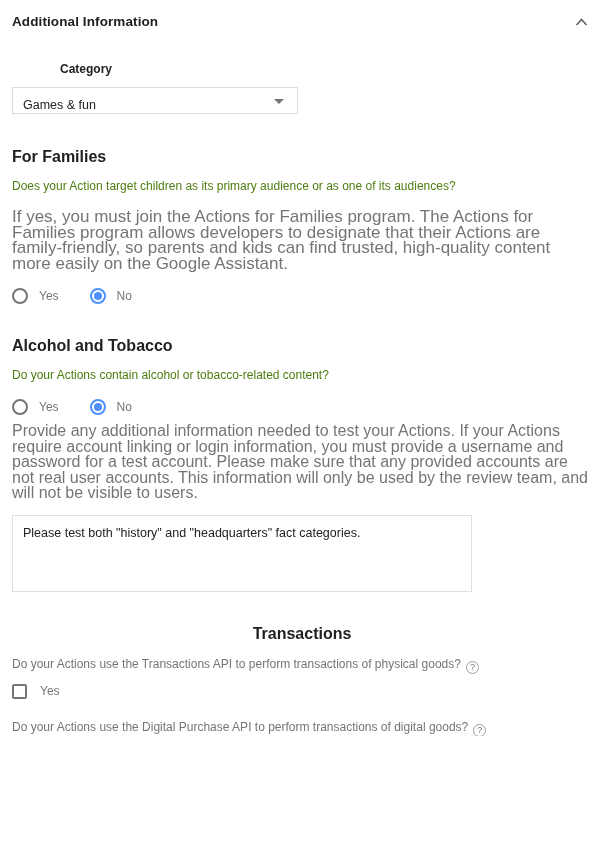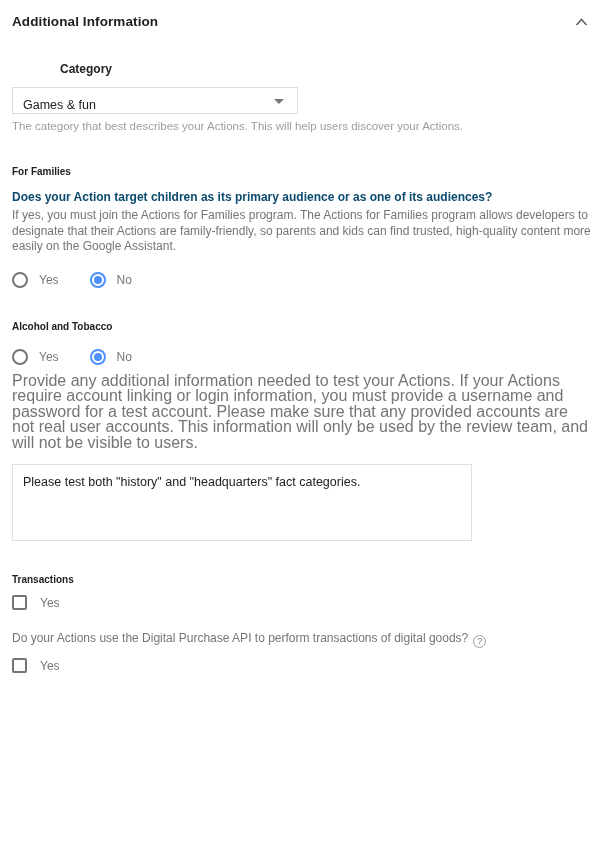--- a/index.html
+++ b/index.html
@@ -16,28 +16,28 @@
   .select-box { position:relative; margin-top:11px; width:286px; height:27px;
     border:1px solid #dadce0; background:#fff; display:flex; align-items:center;
     padding:8px 26px 0 10px; cursor:pointer; }
   .select-value { font-size:12.5px; color:#212121; }
   .caret { position:absolute; right:13px; top:11px; width:0; height:0;
     border-left:5px solid transparent; border-right:5px solid transparent;
     border-top:5px solid #757575; }
 
   .helper { margin-top:6px; font-size:11.5px; color:#9e9e9e; }
 
-  .section-title { font-size:10px; font-weight:bold; color:#212121; }
+  .section-title { font-size:16px; font-weight:bold; color:#212121; }
   .mt-ff  { margin-top:34px; }
   .mt-at  { margin-top:33px; }
   .mt-ti  { margin-top:37px; }
-  .mt-tr  { margin-top:29px; }
+  .mt-tr  { margin-top:29px;text-align:center; }
 
-  .question { margin-top:13px; font-size:12px; font-weight:bold; color:#0c4a6e; }
-  .desc { margin-top:4px; font-size:12px; color:#757575; line-height:15.5px; max-width:582px; }
+  .question { margin-top:13px; font-size:12px; font-weight:normal; color:#4d7c0f; }
+  .desc { margin-top:16px; font-size:17px; color:#757575; line-height:15.5px; max-width:582px; }
 
   .radio-row { margin-top:17px; display:flex; align-items:center; }
   .radio-opt { display:flex; align-items:center; cursor:pointer; }
   .radio-opt + .radio-opt { margin-left:31px; }
   .radio { width:16px; height:16px; border-radius:50%; border:2px solid #757575;
     position:relative; background:#fff; flex:0 0 auto; }
   .radio.checked { border-color:#4d90fe; }
   .radio.checked::after { content:""; position:absolute; left:2px; top:2px;
     width:8px; height:8px; border-radius:50%; background:#4d90fe; }
   .opt-label { margin-left:11px; font-size:12px; color:#757575; }
@@ -71,57 +71,58 @@
       </svg>
     </button>
   </div>
 
   
   <div class="field-label">Category</div>
   <div class="select-box">
     <span class="select-value">Games &amp; fun</span>
     <span class="caret"></span>
   </div>
-  <div class="helper">The category that best describes your Actions. This will help users discover your Actions.</div>
 
   
   <div class="section-title mt-ff">For Families</div>
   <div class="question">Does your Action target children as its primary audience or as one of its audiences?</div>
   <div class="desc">If yes, you must join the Actions for Families program. The Actions for Families program allows developers to designate that their Actions are family-friendly, so parents and kids can find trusted, high-quality content more easily on the Google Assistant.</div>
   <div class="radio-row">
     <label class="radio-opt">
       <span class="radio"></span>
       <span class="opt-label">Yes</span>
     </label>
     <label class="radio-opt">
       <span class="radio checked"></span>
       <span class="opt-label">No</span>
     </label>
   </div>
 
   
   <div class="section-title mt-at">Alcohol and Tobacco</div>
+  <div class="question">Do your Actions contain alcohol or tobacco-related content?</div>
   <div class="radio-row">
     <label class="radio-opt">
       <span class="radio"></span>
       <span class="opt-label">Yes</span>
     </label>
     <label class="radio-opt">
       <span class="radio checked"></span>
       <span class="opt-label">No</span>
     </label>
   </div>
 
   
   <div class="desc-long">Provide any additional information needed to test your Actions. If your Actions require account linking or login information, you must provide a username and password for a test account. Please make sure that any provided accounts are not real user accounts. This information will only be used by the review team, and will not be visible to users.</div>
   <textarea class="test-box" spellcheck="false" style="">Please test both "history" and "headquarters" fact categories.</textarea>
 
   
   <div class="section-title mt-tr">Transactions</div>
 
+  <div class="q-gray"><span>Do your Actions use the Transactions API to perform transactions of physical goods?</span><span class="help-icon">?</span></div>
   <label class="check-row">
     <span class="checkbox"></span>
     <span class="check-label">Yes</span>
   </label>
 
   <div class="q-gray second"><span>Do your Actions use the Digital Purchase API to perform transactions of digital goods?</span><span class="help-icon">?</span></div>
   <label class="check-row">
     <span class="checkbox"></span>
     <span class="check-label">Yes</span>
   </label>

